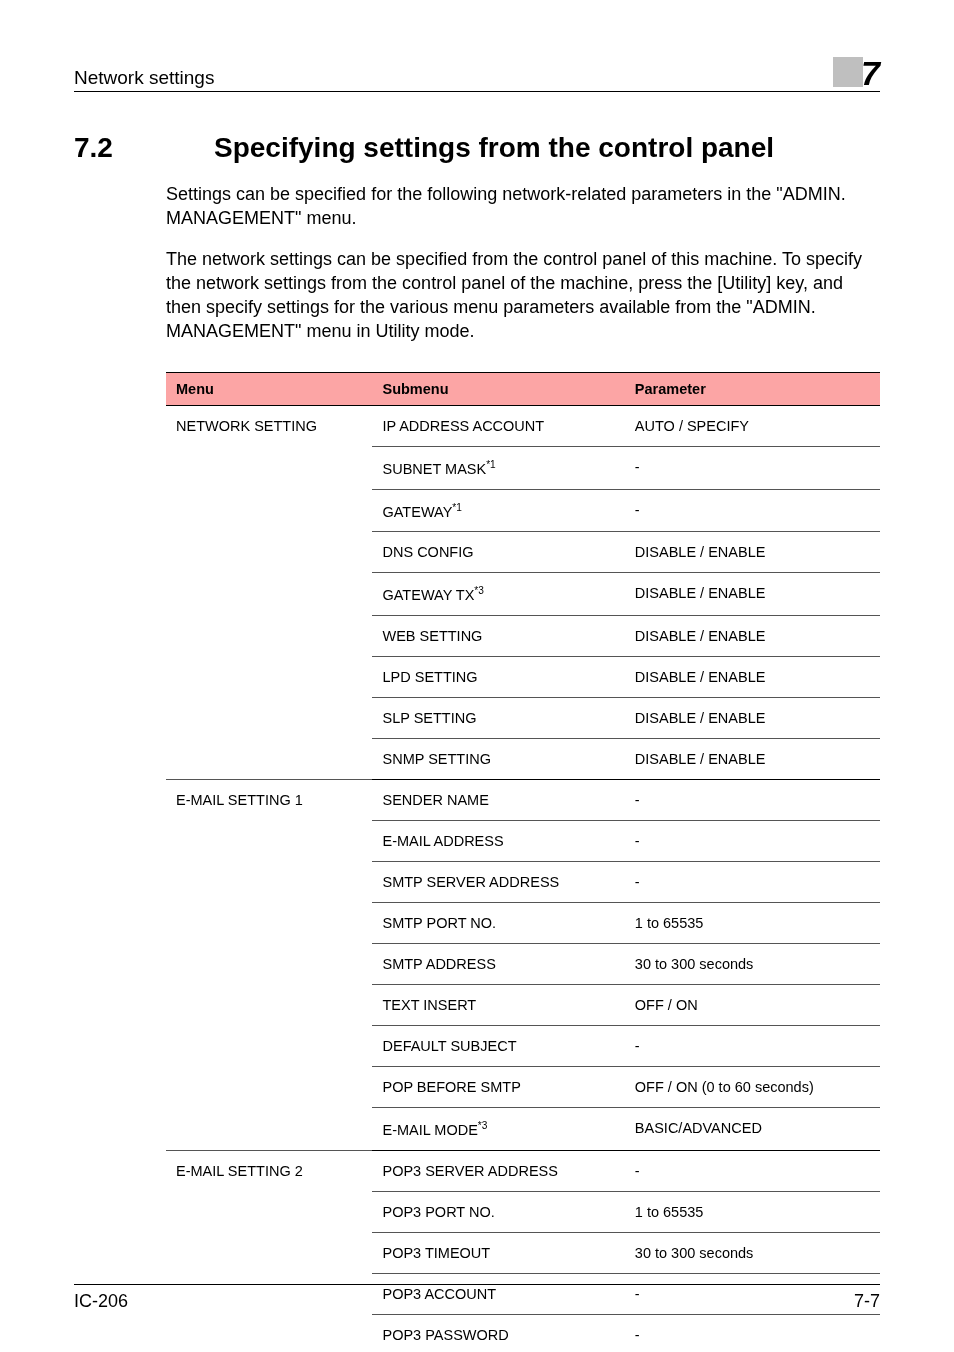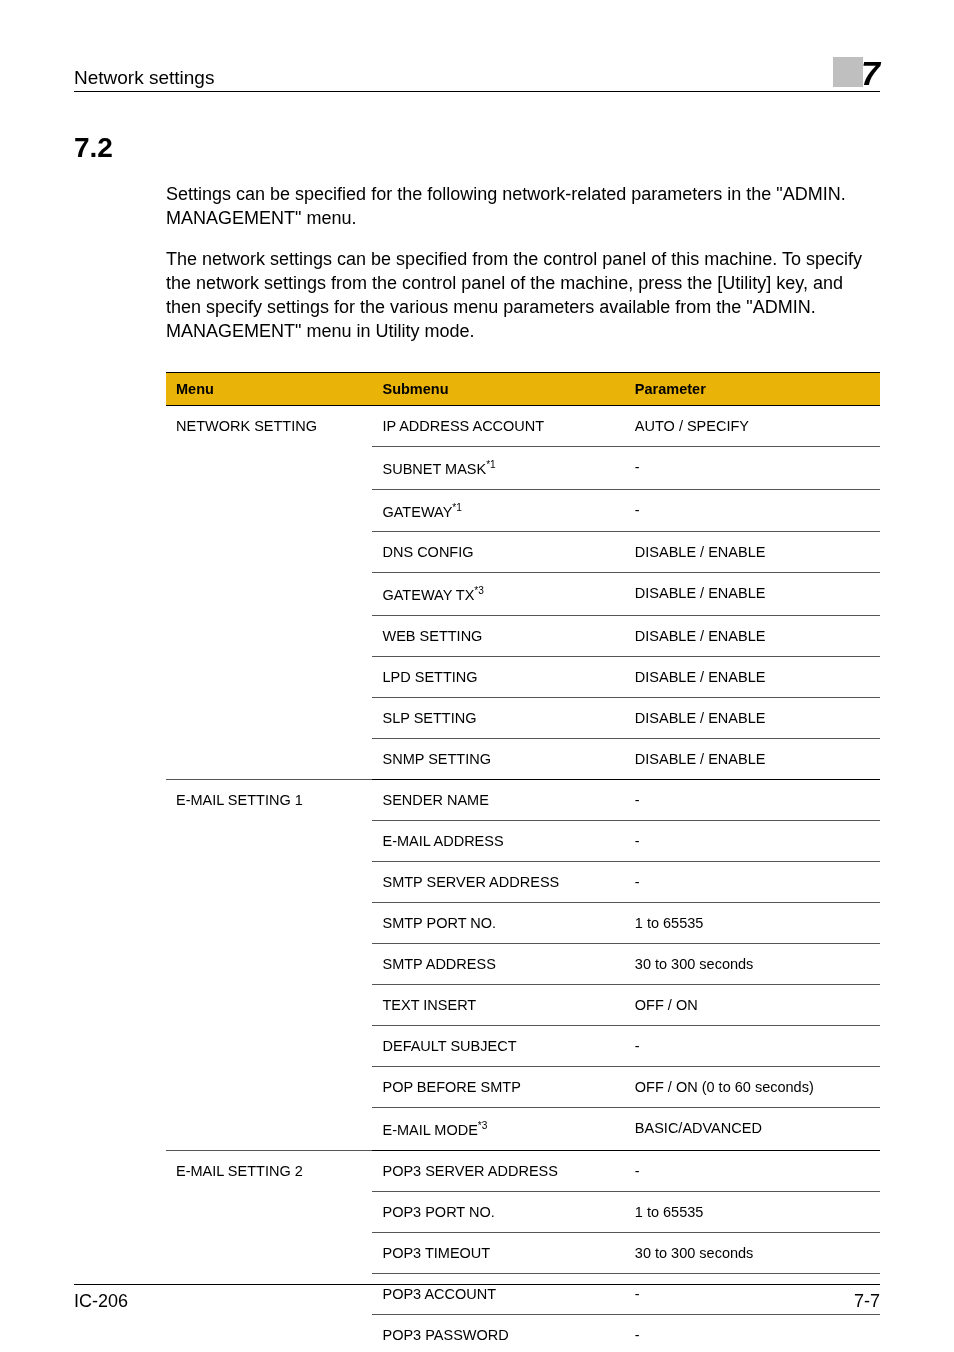--- a/index.html
+++ b/index.html
@@ -8,41 +8,42 @@
   .header-row { display: flex; justify-content: space-between; align-items: flex-end; border-bottom: 1.5px solid #000; padding-bottom: 2px; }
   .header-left { font-size: 19px; }
   .header-right { display: flex; align-items: center; }
   .gray-block { width: 30px; height: 30px; background: #bfbfbf; margin-right: 0; }
   .chapter-num { font-size: 34px; font-weight: bold; font-style: italic; margin-left: -2px; margin-bottom: -4px; }
   .section-title-row { display: flex; margin-top: 40px; margin-bottom: 18px; gap: 48px; }
   .sec-num { font-size: 28px; font-weight: bold; width: 92px; flex-shrink: 0; }
   .sec-title { font-size: 28px; font-weight: bold; }
   .body-text { margin-left: 92px; font-size: 18px; line-height: 1.35; margin-bottom: 16px; }
   .settings-table { margin-left: 92px; width: calc(100% - 92px); border-collapse: collapse; margin-top: 28px; font-size: 14.5px; }
-  .settings-table th { background: #eab308; text-align: left; font-weight: bold; padding: 8px 10px; border-top: 1.5px solid #000; border-bottom: 1px solid #000; }
+  .settings-table th { background: #fca5a5; text-align: left; font-weight: bold; padding: 8px 10px; border-top: 1.5px solid #000; border-bottom: 1px solid #000; }
   .settings-table td { padding: 12px 10px; border-bottom: 0.5px solid #555; vertical-align: top; }
   .settings-table td.group-cell { border-bottom: 0.5px solid #555; }
   .settings-table tr.group-last td { border-bottom: 1px solid #000; }
   sup { font-size: 0.7em; vertical-align: super; }
   .footer { position: absolute; bottom: 40px; left: 74px; right: 74px; display: flex; justify-content: space-between; border-top: 1px solid #000; padding-top: 6px; font-size: 18px; }
 </style>
 </head>
 <body>
 
 <div class="page">
   <div class="header-row">
     <div class="header-left">Network settings</div>
     <div class="header-right">
       <div class="gray-block"></div>
       <div class="chapter-num">7</div>
     </div>
   </div>
 
   <div class="section-title-row">
     <div class="sec-num">7.2</div>
+    <div class="sec-title">Specifying settings from the control panel</div>
   </div>
 
   <p class="body-text">Settings can be specified for the following network-related parameters in the "ADMIN. MANAGEMENT" menu.</p>
   <p class="body-text">The network settings can be specified from the control panel of this machine. To specify the network settings from the control panel of the machine, press the [Utility] key, and then specify settings for the various menu parameters available from the "ADMIN. MANAGEMENT" menu in Utility mode.</p>
 
   <table class="settings-table">
     <thead>
       <tr>
         <th>Menu</th>
         <th>Submenu</th>

